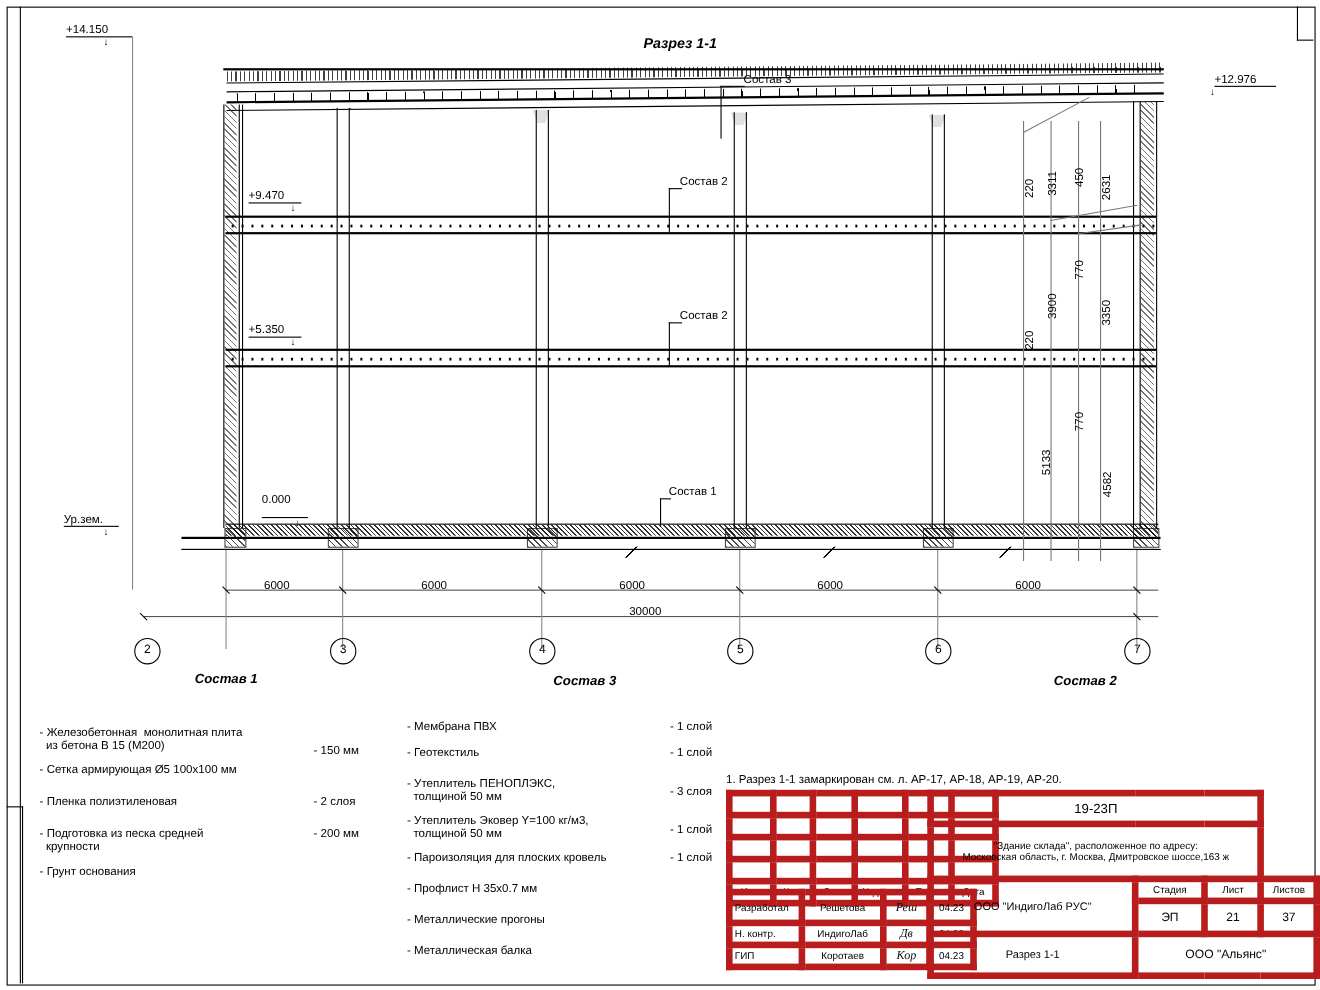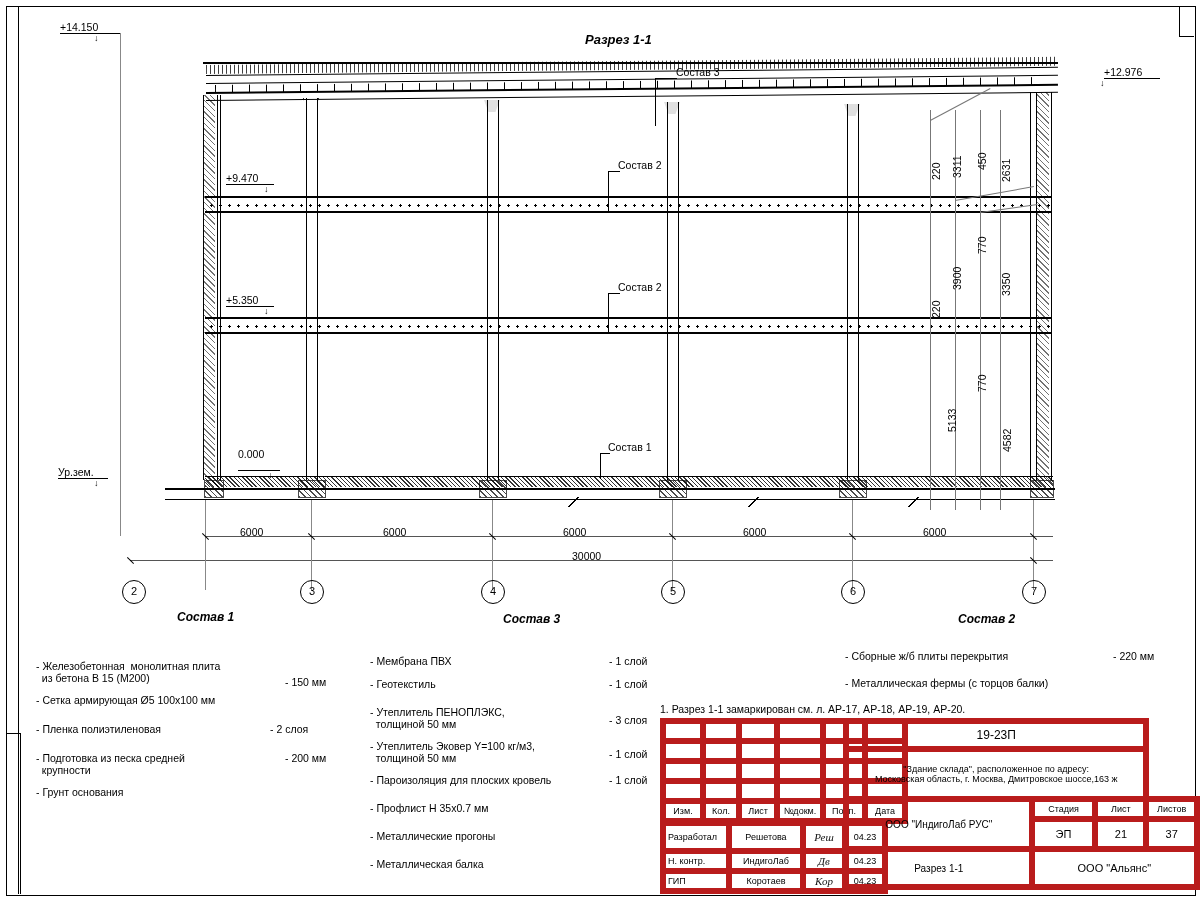--- a/index.html
+++ b/index.html
@@ -217,21 +217,21 @@
       <div class="t" style="left:0;top:0;white-space:pre;">- Железобетонная  монолитная плита
   из бетона В 15 (М200)</div>
       <div class="t" style="left:249px;top:16px;">- 150 мм</div>
     </div>
     <div style="position:relative;height:29px;">
       <div class="t" style="left:0;top:0;white-space:pre;">- Сетка армирующая Ø5 100х100 мм</div>
       <div class="t" style="left:249px;top:0;"></div>
     </div>
     <div style="position:relative;height:29px;">
       <div class="t" style="left:0;top:0;white-space:pre;">- Пленка полиэтиленовая</div>
-      <div class="t" style="left:234px;top:0;text-align:center;">- 2 слоя</div>
+      <div class="t" style="left:249px;top:0;text-align:center;">- 2 слоя</div>
     </div>
     <div style="position:relative;height:34px;">
       <div class="t" style="left:0;top:0;white-space:pre;">- Подготовка из песка средней
   крупности</div>
       <div class="t" style="left:249px;top:0;">- 200 мм</div>
     </div>
     <div style="position:relative;height:24px;">
       <div class="t" style="left:0;top:0;white-space:pre;">- Грунт основания</div>
       <div class="t" style="left:249px;top:0;"></div>
     </div>
@@ -264,29 +264,20 @@
       <div class="t" style="left:0;top:0;white-space:pre;">- Профлист Н 35х0.7 мм</div>
     </div>
     <div style="position:relative;height:28px;">
       <div class="t" style="left:0;top:0;white-space:pre;">- Металлические прогоны</div>
     </div>
     <div style="position:relative;height:24px;">
       <div class="t" style="left:0;top:0;white-space:pre;">- Металлическая балка</div>
     </div>
   </div>
 
-  <div class="abs" style="left:845px;top:650px;width:330px;">
-    <div style="position:relative;height:27px;">
-      <div class="t" style="left:0;top:0;white-space:pre;">- Сборные ж/б плиты перекрытия</div>
-      <div class="t" style="left:268px;top:0;">- 220 мм</div>
-    </div>
-    <div style="position:relative;height:24px;">
-      <div class="t" style="left:0;top:0;white-space:pre;">- Металлическая фермы (с торцов балки)</div>
-    </div>
-  </div>
 
   <div class="t" style="left:660px;top:703px;">1. Разрез 1-1 замаркирован см. л. АР-17, АР-18, АР-19, АР-20.</div>
 
   <table class="tb" style="left:660px;top:718px;">
     <tbody>
         <tr>
       <td style="width:30px;"></td>
           <td style="width:26px;"></td>
           <td style="width:28px;"></td>
       <td style="width:36px;"></td>
@@ -321,21 +312,21 @@
       <td class="ctr">Изм.</td>
       <td class="ctr">Кол.</td>
       <td class="ctr">Лист</td>
       <td class="ctr">№докм.</td>
       <td class="ctr">Подп.</td>
       <td class="ctr">Дата</td>
     </tr>
   </tbody>
     </table>
 
-  <table class="tb" style="left:660px;top:808px;margin-top:12px;">
+  <table class="tb" style="left:660px;top:808px;">
     <tbody>
         <tr style="height:22px;">
       <td style="width:56px;height:22px;">Разработал</td>
       <td style="width:64px;" class="ctr">Решетова</td>
       <td style="width:32px;" class="ctr sig">Реш</td>
       <td style="width:30px;" class="ctr">04.23</td>
     </tr>
     <tr>
       <td>Н. контр.</td>
       <td class="ctr">ИндигоЛаб</td>

